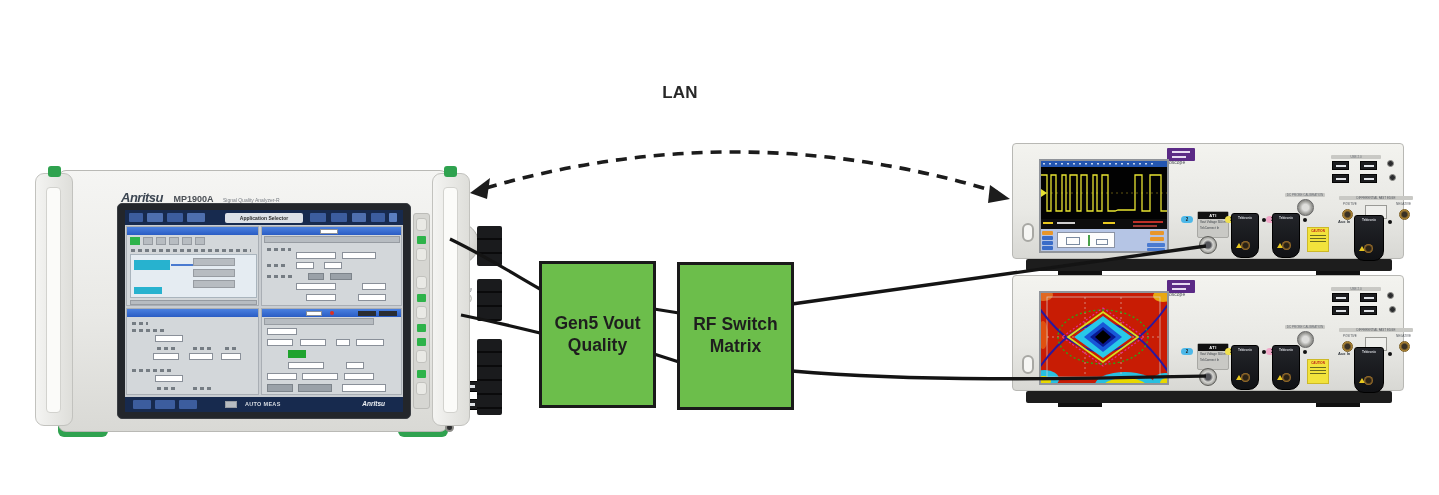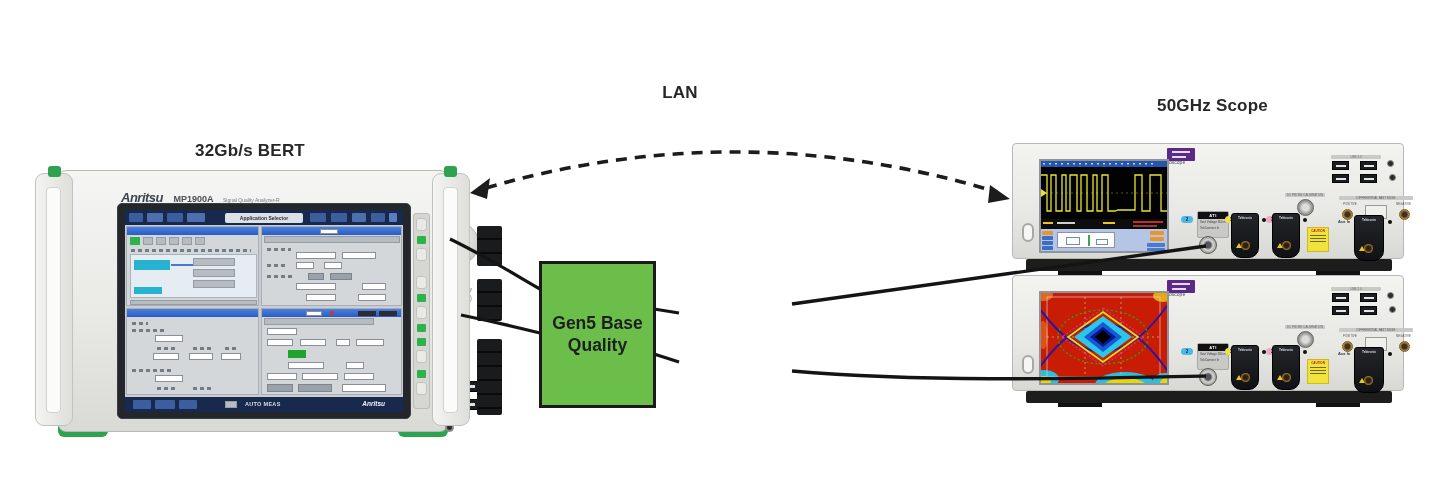--- a/index.html
+++ b/index.html
@@ -133,27 +133,29 @@
     <path d="M450,239 C487,257 512,273 540,289" fill="none" stroke="#141414" stroke-width="3.2"></path>
     <path d="M461,315 C490,321 516,327 540,333" fill="none" stroke="#141414" stroke-width="3.2"></path>
 
     <path d="M654,309 L679,313" fill="none" stroke="#141414" stroke-width="3.2"></path>
     <path d="M654,354 L679,362" fill="none" stroke="#141414" stroke-width="3.2"></path>
 
     <path d="M792,304 L1206,246" fill="none" stroke="#141414" stroke-width="3.4"></path>
     <path d="M792,371 C920,382 1060,379 1206,376" fill="none" stroke="#141414" stroke-width="3.4"></path>
   </svg>
 
-  <div class="lbl bert-lbl">32Gb/s BERT</div>
   <div class="lbl lan-lbl">LAN</div>
-  <div class="lbl scope-lbl">50GHz Scope</div>
 
   <div class="gbox gen5" style="background:#6CBE4B">
-    <span>Gen5 Base</span>
+    <span>Gen5 Vout</span>
     <span>Quality</span>
+  </div>
+  <div class="gbox rfsw" style="background:#6CBE4B">
+    <span>RF Switch</span>
+    <span>Matrix</span>
   </div>
 
   <div class="bert">
     <div class="foot" style="left:28px;"></div>
     <div class="foot" style="left:368px;"></div>
     <div class="chassis">
       <div class="brandrow">
         <span class="a-logo">Anritsu</span>
         <span class="a-model">MP1900A</span>
         <span class="a-sub">Signal Quality Analyzer-R</span>

